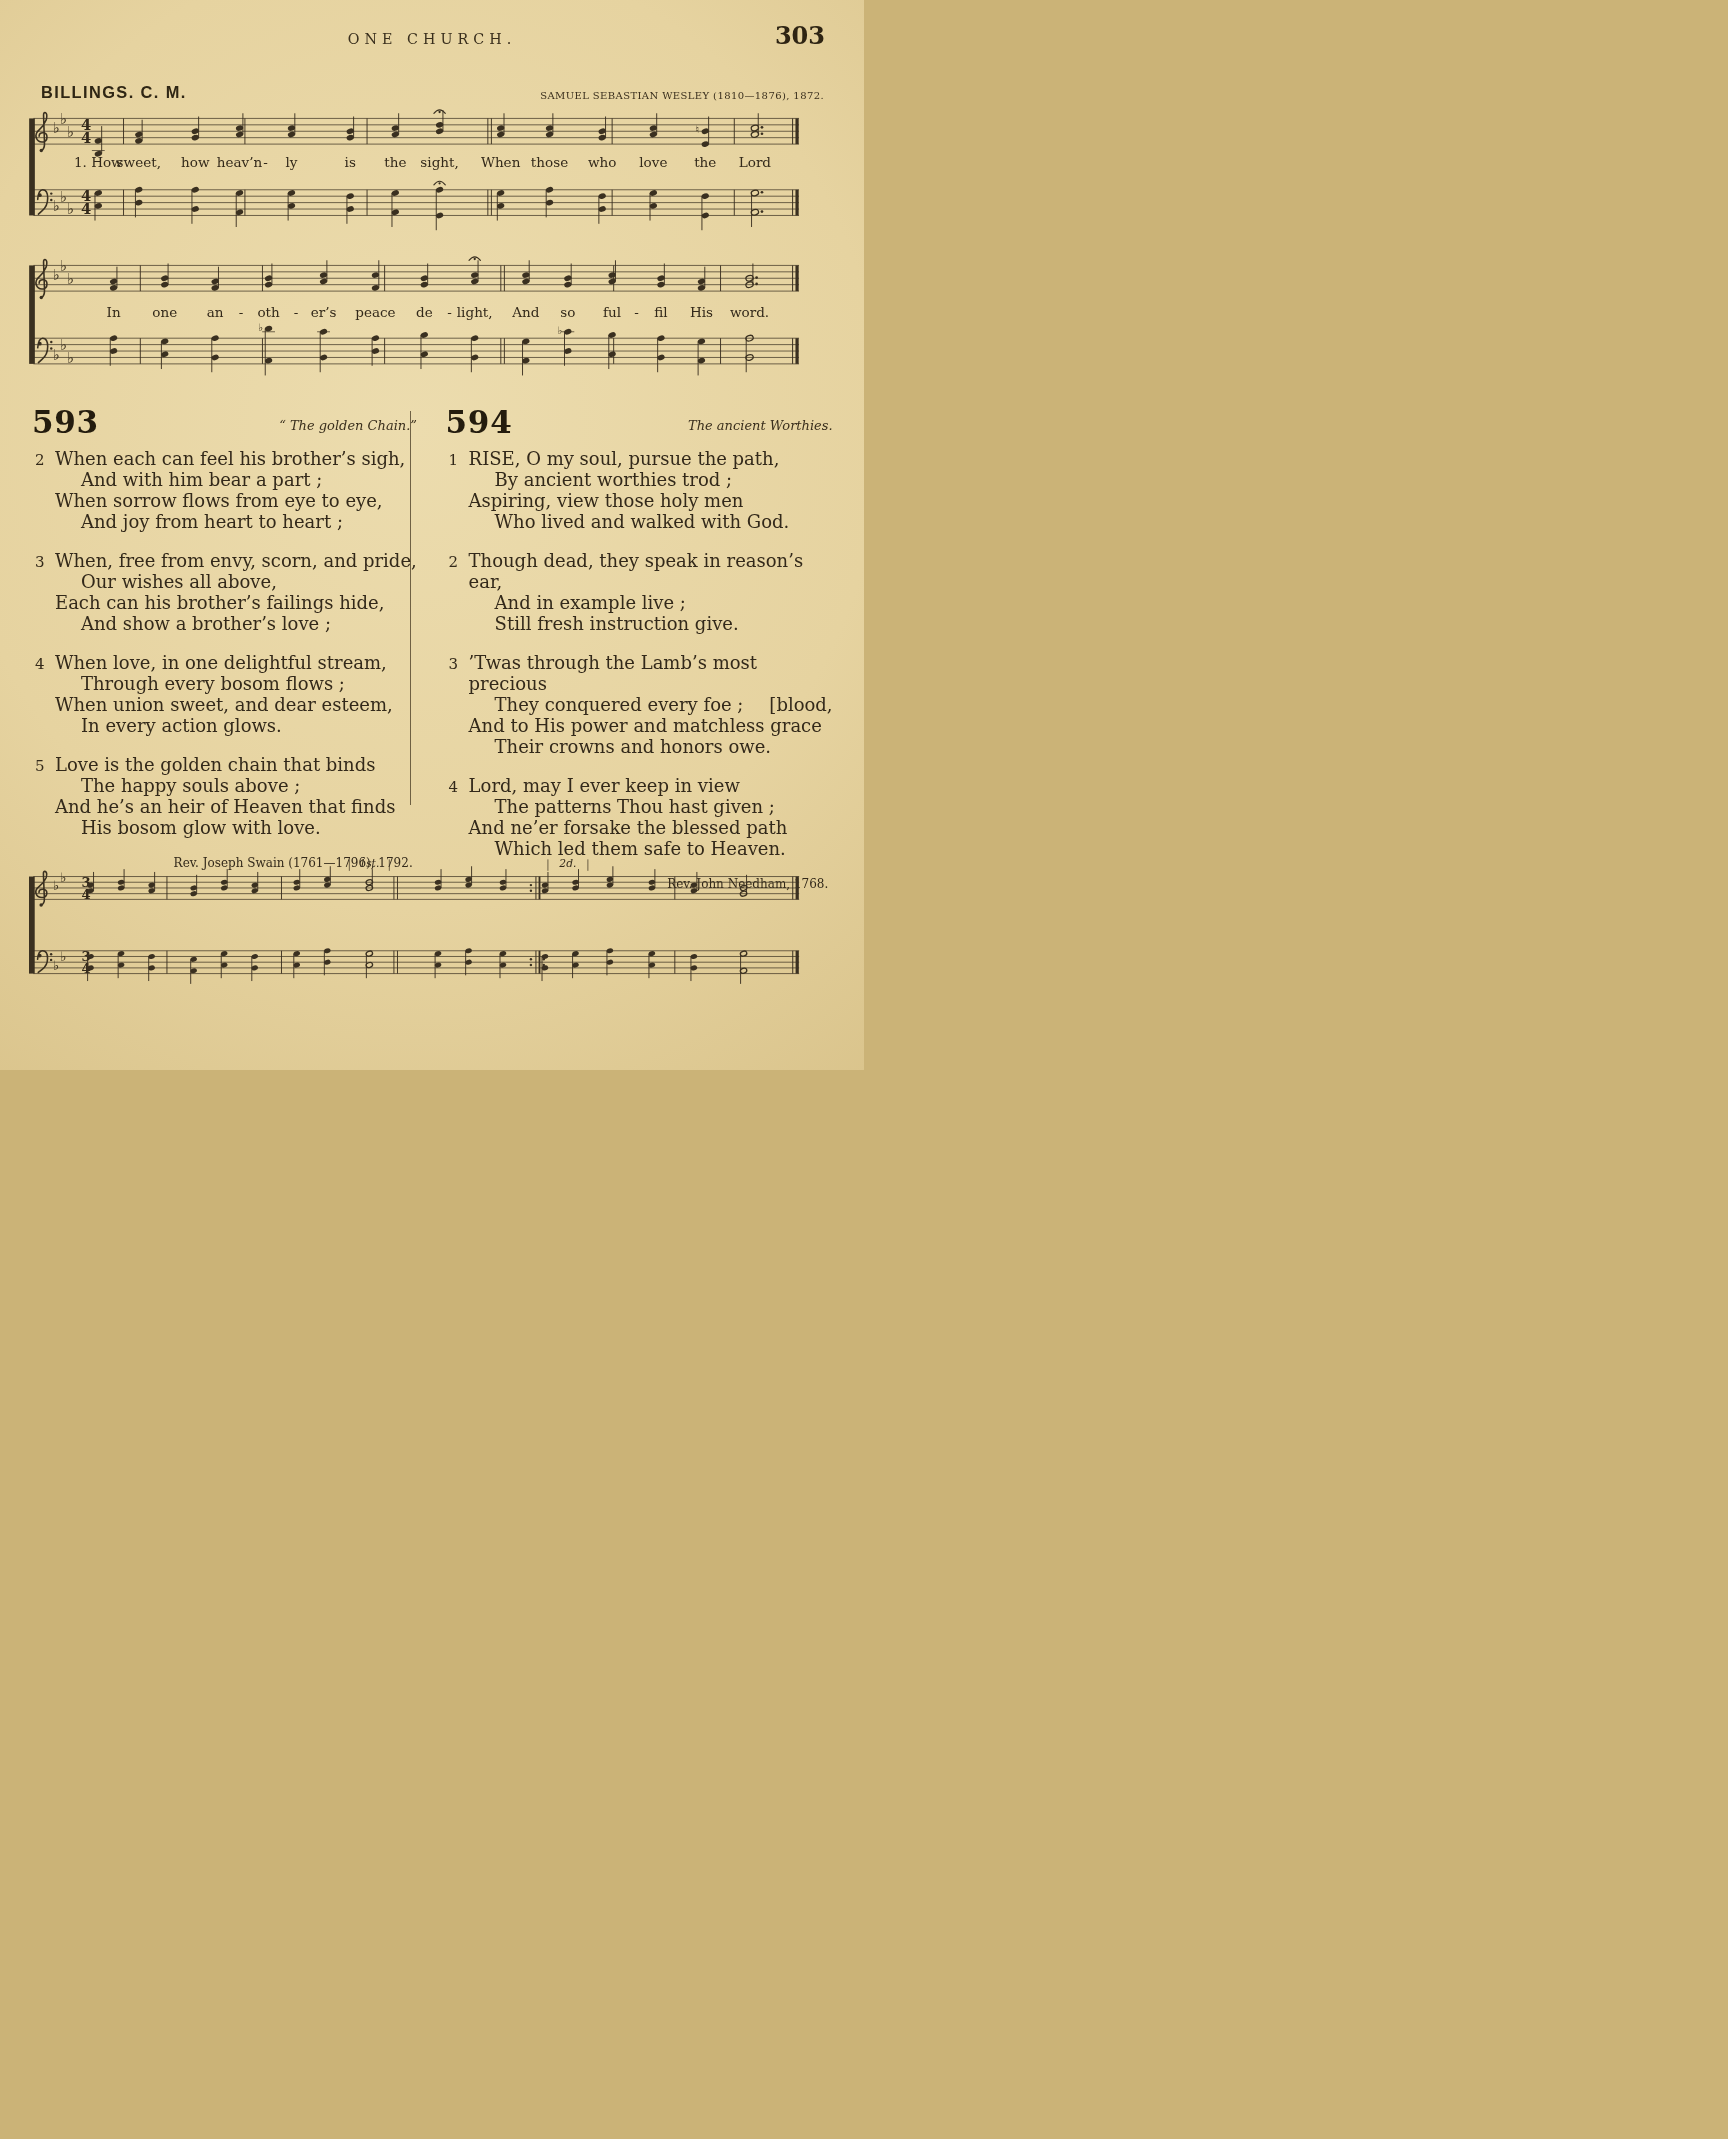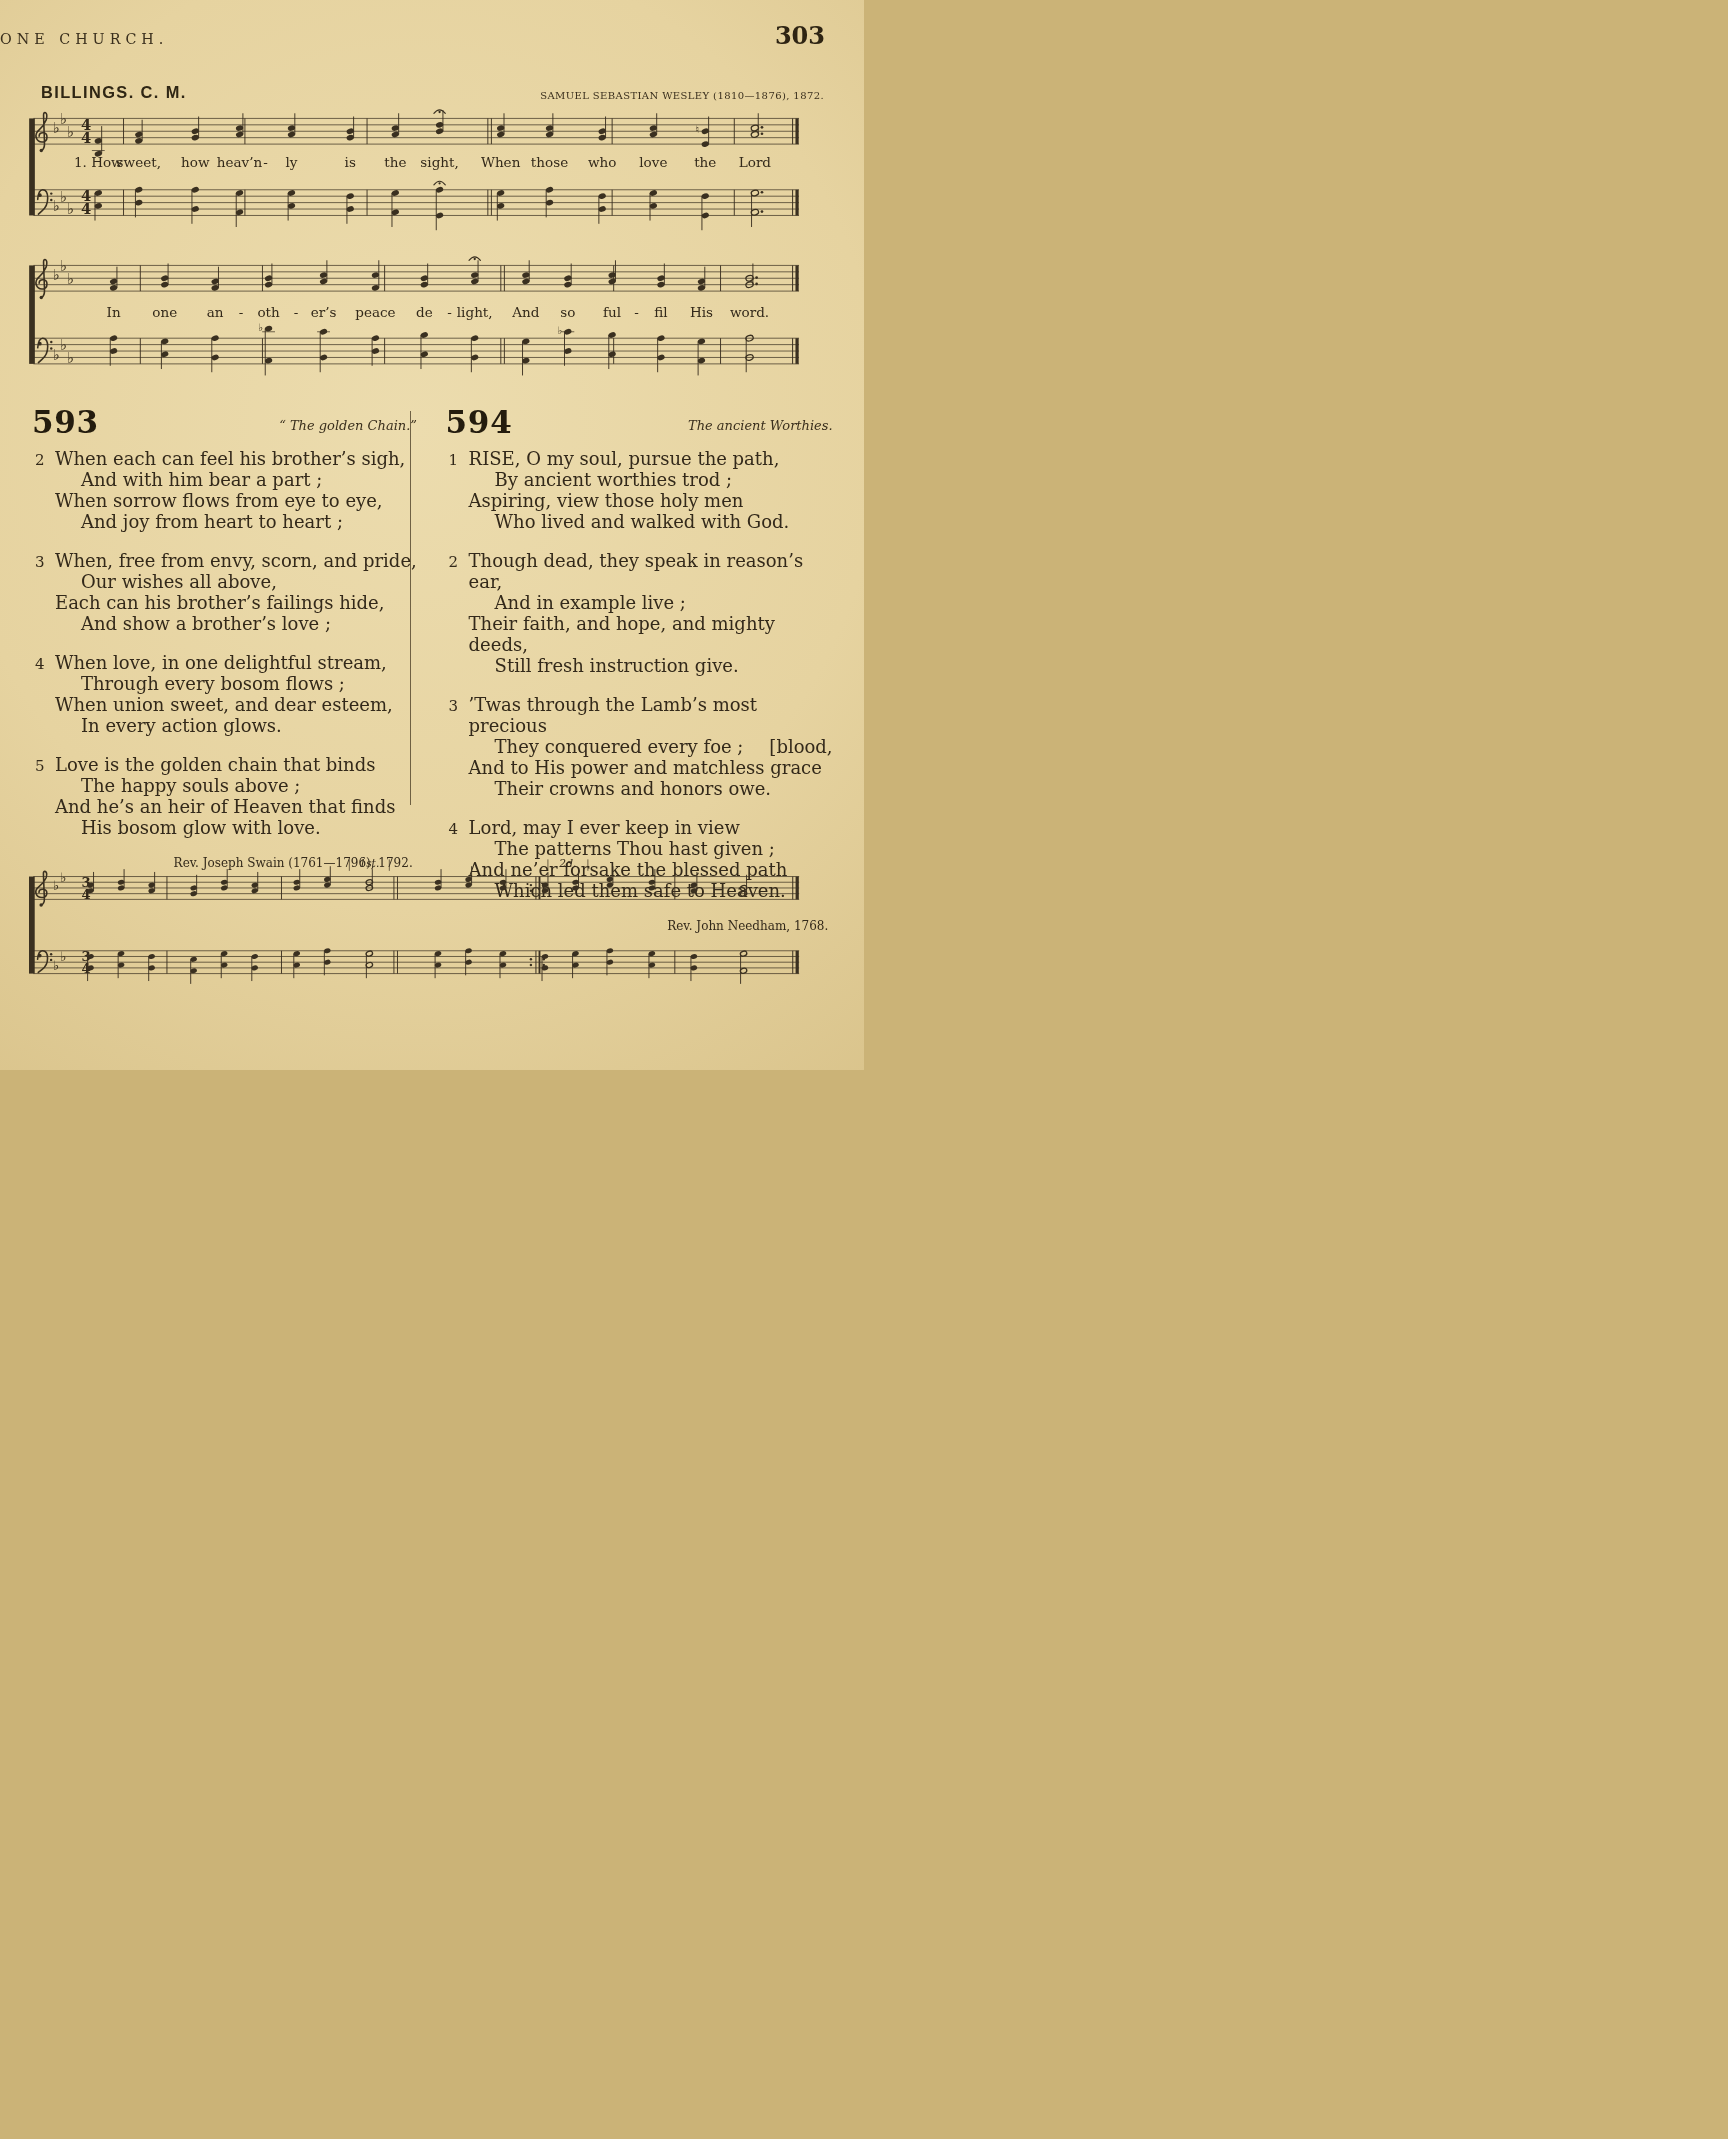--- a/index.html
+++ b/index.html
@@ -1,21 +1,21 @@
 <!DOCTYPE html>
 <html style="font-size:11.4px"><head>
 <meta charset="utf-8">
 <style>
   html,body{margin:0;padding:0;background:#cbb377;}
   .page{
     position:relative;width:864px;height:1070px;overflow:hidden;
     background:radial-gradient(ellipse 120% 100% at 48% 40%, #ecdcae 0%, #e6d3a0 45%, #dac48c 75%, #c9b074 100%);
     font-family:"DejaVu Serif","Liberation Serif",serif;color:#33291a;
   }
-  .running-head{position:absolute;top:31px;left:0;right:0;text-align:left;
+  .running-head{position:absolute;top:31px;left:0;right:0;text-align:center;
     font-size:14.3px;letter-spacing:5px;color:#3a2f1d;}
   .page-num{position:absolute;top:21.4px;right:39px;font-size:24px;font-weight:bold;color:#2e2413;}
   .tune-row{position:absolute;left:41px;right:40px;height:21.4px;}
   .tune-row .tune-title{position:absolute;left:0;bottom:0;
     font-family:"Liberation Sans","DejaVu Sans",sans-serif;font-weight:bold;
     font-size:16.4px;letter-spacing:1.4px;color:#2f2614;transform:scaleY(1.05);}
   .tune-row .tune-composer{position:absolute;right:0;bottom:1.4px;font-size:10px;letter-spacing:0.4px;color:#3a2f1d;margin-top:44px;}
   #tune-row-1{top:81px;}
   #tune-row-2{top:837px;}
   .music-sys{position:absolute;left:28.6px;width:803px;}
@@ -406,21 +406,20 @@
           <span class="vnum">1</span>
           <div class="vline">RISE, O my soul, pursue the path,</div>
           <div class="vline ind">By ancient worthies trod ;</div>
           <div class="vline">Aspiring, view those holy men</div>
           <div class="vline ind">Who lived and walked with God.</div>
         </div>
         <div class="verse">
           <span class="vnum">2</span>
           <div class="vline">Though dead, they speak in reason’s ear,</div>
           <div class="vline ind">And in example live ;</div>
-          <div class="vline">Their faith, and hope, and mighty deeds,</div>
           <div class="vline ind">Still fresh instruction give.</div>
         </div>
         <div class="verse">
           <span class="vnum">3</span>
           <div class="vline">’Twas through the Lamb’s most precious</div>
           <div class="vline split ind">
             <span>They conquered every foe ;</span>
             <span>[blood,</span>
           </div>
           <div class="vline">And to His power and matchless grace</div>

